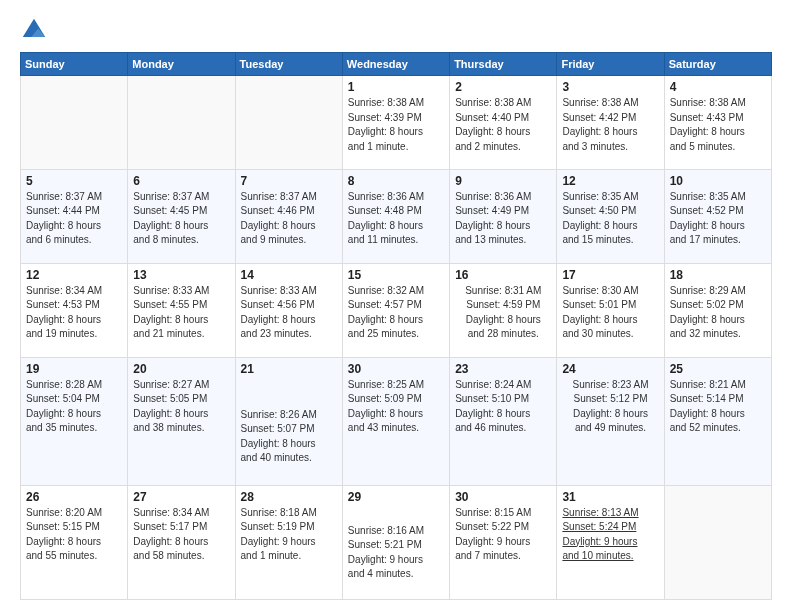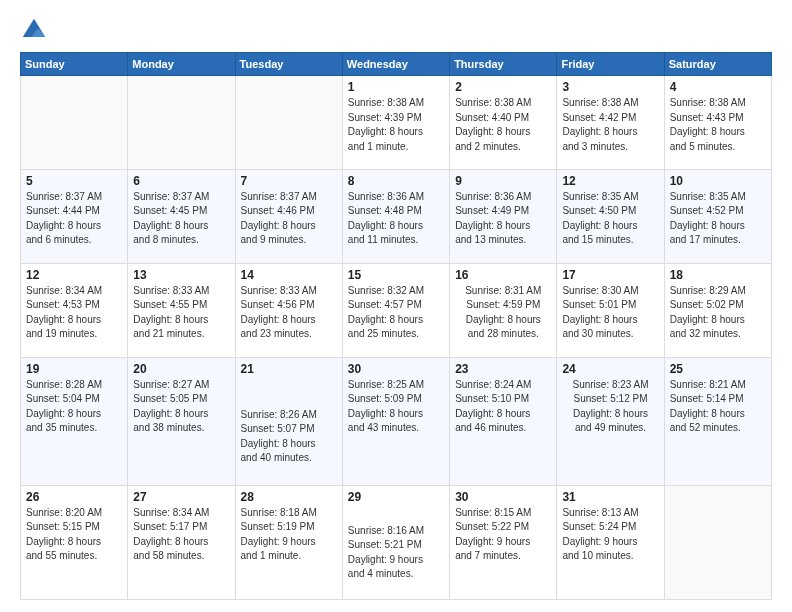--- a/index.html
+++ b/index.html
@@ -348,21 +348,21 @@
           </td>
           <td>
             <span class="day-number">30</span>
             <div class="day-info" style="white-space: pre-line;">Sunrise: 8:15 AM
 Sunset: 5:22 PM
 Daylight: 9 hours
 and 7 minutes.</div>
           </td>
           <td>
             <span class="day-number">31</span>
-            <div class="day-info" style="white-space: pre-line;">Sunrise: 8:13 AM
+            <div class="day-info" style="white-space: pre-line; text-decoration: underline;">Sunrise: 8:13 AM
 Sunset: 5:24 PM
 Daylight: 9 hours
 and 10 minutes.</div>
           </td>
           <td class="empty"></td>
         </tr>
       </tbody>
   </table>
 </div>
 

